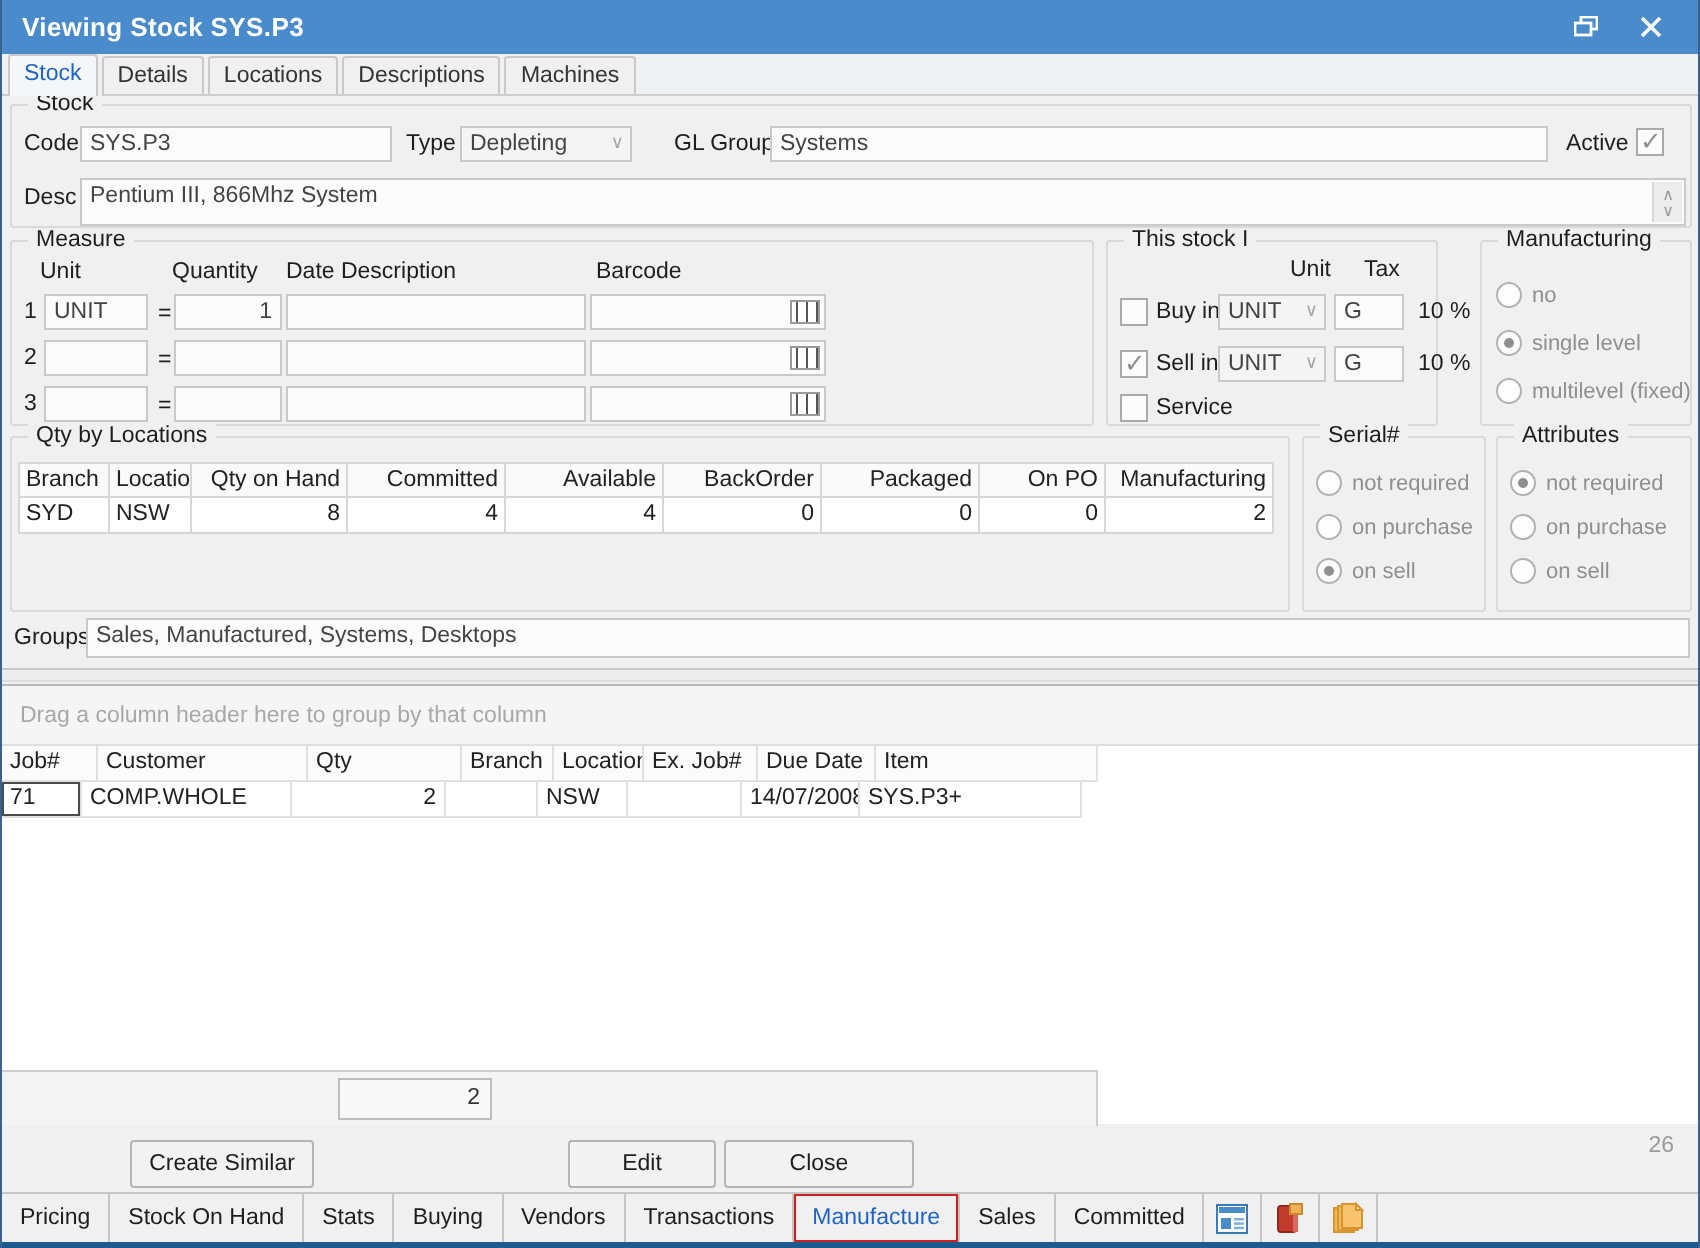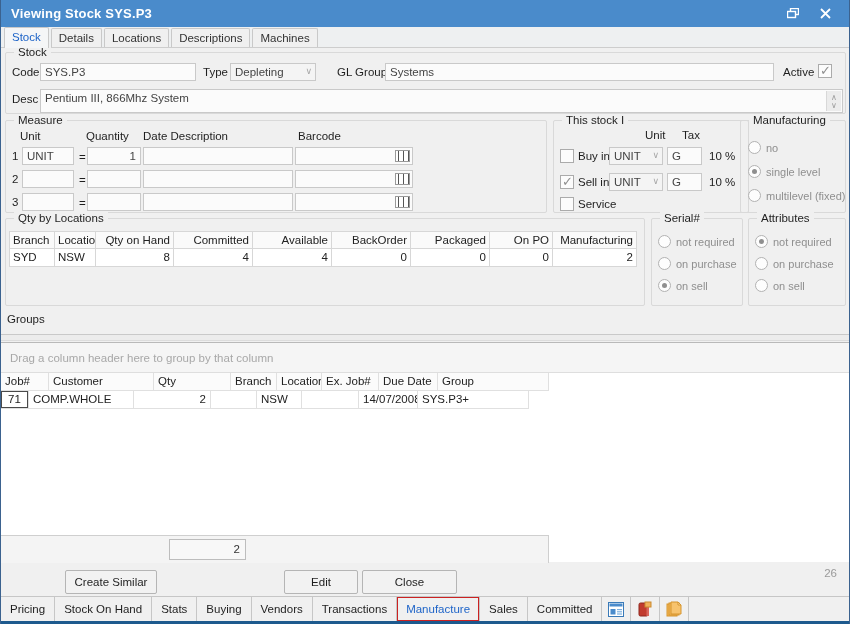--- a/index.html
+++ b/index.html
@@ -164,21 +164,21 @@
     <div class="field" style="left:16px;top:72px;width:52px;"></div>
     <span class="lbl" style="left:73px;top:76px;">=</span>
     <div class="field num" style="left:81px;top:72px;width:54px;"></div>
     <div class="field" style="left:137px;top:72px;width:150px;"></div>
     <div class="field" style="left:289px;top:72px;width:118px;">
       <span></span>
       <span class="bc-icon"></span>
     </div>
   </div>
 
-  <div class="gb" style="left:552px;top:120px;width:196px;height:93px;">
+  <div class="gb" style="left:552px;top:120px;width:166px;height:93px;">
     <span class="legend">This stock I</span>
     <span class="lbl" style="left:91px;top:8px;">Unit</span>
     <span class="lbl" style="left:128px;top:8px;">Tax</span>
 
     <span class="checkbox" style="left:6px;top:28px;"></span>
     <span class="lbl" style="left:24px;top:29px;">Buy in</span>
     <div class="field dd" style="left:55px;top:26px;width:54px;">
       <span>UNIT</span>
       <span class="chev">∨</span>
     </div>
@@ -268,39 +268,40 @@
       <span class="radio"></span>
       <span>on purchase</span>
     </span>
     <span class="radio-row" style="left:6px;top:60px;">
       <span class="radio"></span>
       <span>on sell</span>
     </span>
   </div>
 
   <span class="lbl" style="position:absolute;left:6px;top:313px;">Groups</span>
+  <div class="field" style="left:42px;top:309px;width:802px;height:20px;">Sales, Manufactured, Systems, Desktops</div>
 
   <div class="sep-band"></div>
 
   <div class="grid-panel">
     <div class="groupband">
       <span>Drag a column header here to group by that column</span>
     </div>
     <div class="grow head">
       <div class="gcell" style="width:48px;">Job#</div>
       <div class="gcell" style="width:105px;">Customer</div>
       <div class="gcell" style="width:77px;">Qty</div>
       <div class="gcell" style="width:46px;">Branch</div>
       <div class="gcell" style="width:45px;">Location</div>
       <div class="gcell" style="width:57px;">Ex. Job#</div>
       <div class="gcell" style="width:59px;">Due Date</div>
-      <div class="gcell" style="width:111px;">Group</div>
+      <div class="gcell" style="width:111px;">Item</div>
     </div>
     <div class="grow data">
-      <div class="gcell sel" style="width:28px;text-align:center;">71</div>
+      <div class="gcell sel" style="width:40px;">71</div>
       <div class="gcell" style="width:105px;">COMP.WHOLE</div>
       <div class="gcell r" style="width:77px;">2</div>
       <div class="gcell" style="width:46px;"></div>
       <div class="gcell" style="width:45px;">NSW</div>
       <div class="gcell" style="width:57px;"></div>
       <div class="gcell" style="width:59px;">14/07/2008</div>
       <div class="gcell" style="width:111px;">SYS.P3+</div>
     </div>
     <div class="grid-footer">
       <div class="sum-box">2</div>

